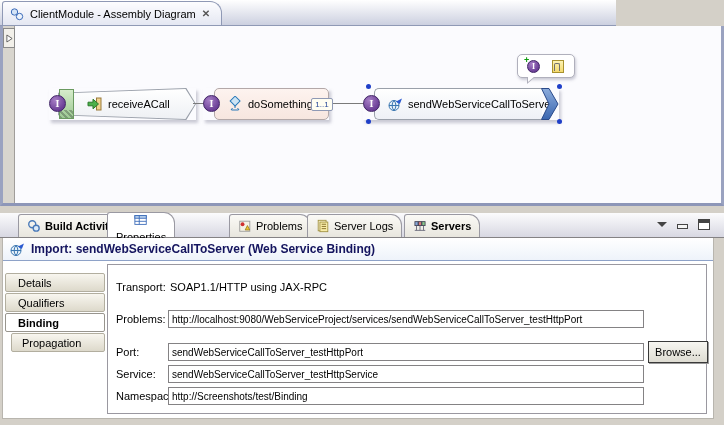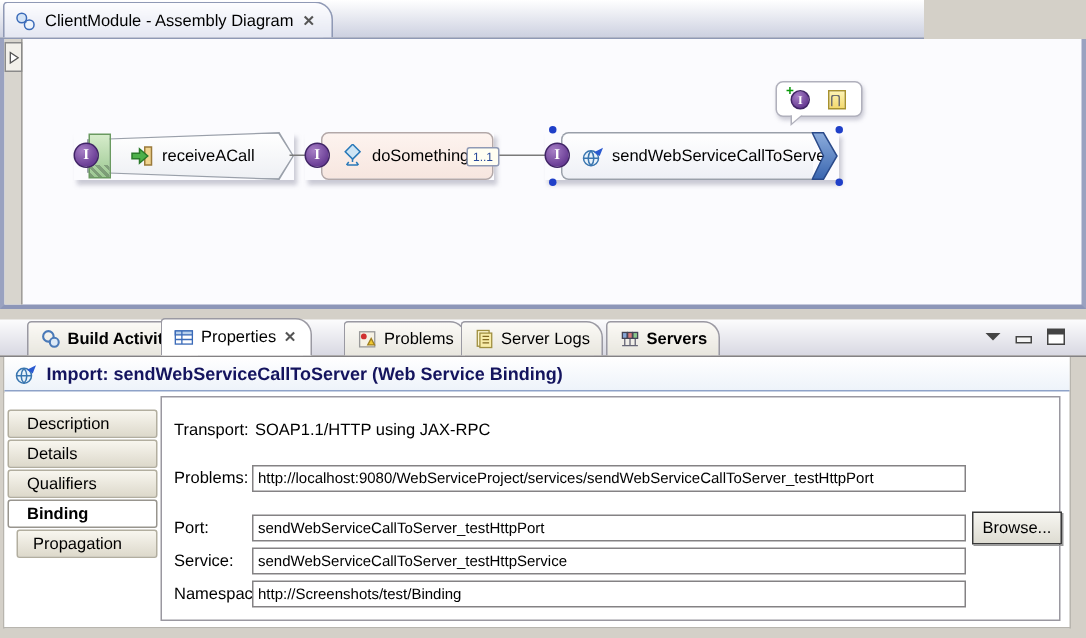--- a/index.html
+++ b/index.html
@@ -315,21 +315,21 @@
   <div class="vtab" style="left:18px;font-weight:bold;">
     <span class="icon14">
       <svg viewBox="0 0 16 16" width="14" height="14">
         <circle cx="6" cy="6" r="4" fill="none" stroke="#4a7ab8" stroke-width="1.6"></circle>
         <circle cx="10.5" cy="10.5" r="3.4" fill="#dceaf8" stroke="#4a7ab8" stroke-width="1.6"></circle>
       </svg>
     </span>
     <span>Build Activities</span>
   </div>
 
-  <div class="vtab active" style="left:107px;">
+  <div class="vtab active" style="left:107px;flex-direction:column;">
     <span class="icon14">
       <svg viewBox="0 0 16 16" width="14" height="14">
         <rect x="1" y="3" width="13" height="10" fill="#fff" stroke="#3a6ab8"></rect>
         <rect x="1" y="3" width="13" height="3" fill="#b8d0ec" stroke="#3a6ab8"></rect>
         <path d="M1 9.5 h13 M6 3 v10" stroke="#3a6ab8"></path>
       </svg>
     </span>
     <span>Properties</span>
     <span class="closex">✕</span>
   </div>
@@ -382,21 +382,20 @@
         <circle cx="7" cy="9.5" r="5" fill="#e8f2fa" stroke="#3a76b0"></circle>
         <path d="M2 9.5 h10 M7 4.5 a7.5 7.5 0 0 1 0 10 M7 4.5 a7.5 7.5 0 0 0 0 10" stroke="#3a76b0" fill="none"></path>
         <path d="M9 5.5 L15 2.5 L12.8 8 Z" fill="#2a5ad0"></path>
       </svg>
     </span>
     <span class="props-title">Import: sendWebServiceCallToServer (Web Service Binding)</span>
   </div>
 
   <div class="side-rail">
     <div style="height:10px;"></div>
-    <div class="side-tab">Description</div>
     <div class="side-tab">Details</div>
     <div class="side-tab">Qualifiers</div>
     <div class="side-tab active">Binding</div>
     <div class="side-tab indent">Propagation</div>
   </div>
 
   <div class="form-box">
     <span class="flabel" style="top:16px;">Transport:</span>
     <span class="fvalue" style="left:62px; top:16px;">SOAP1.1/HTTP using JAX-RPC</span>
 

